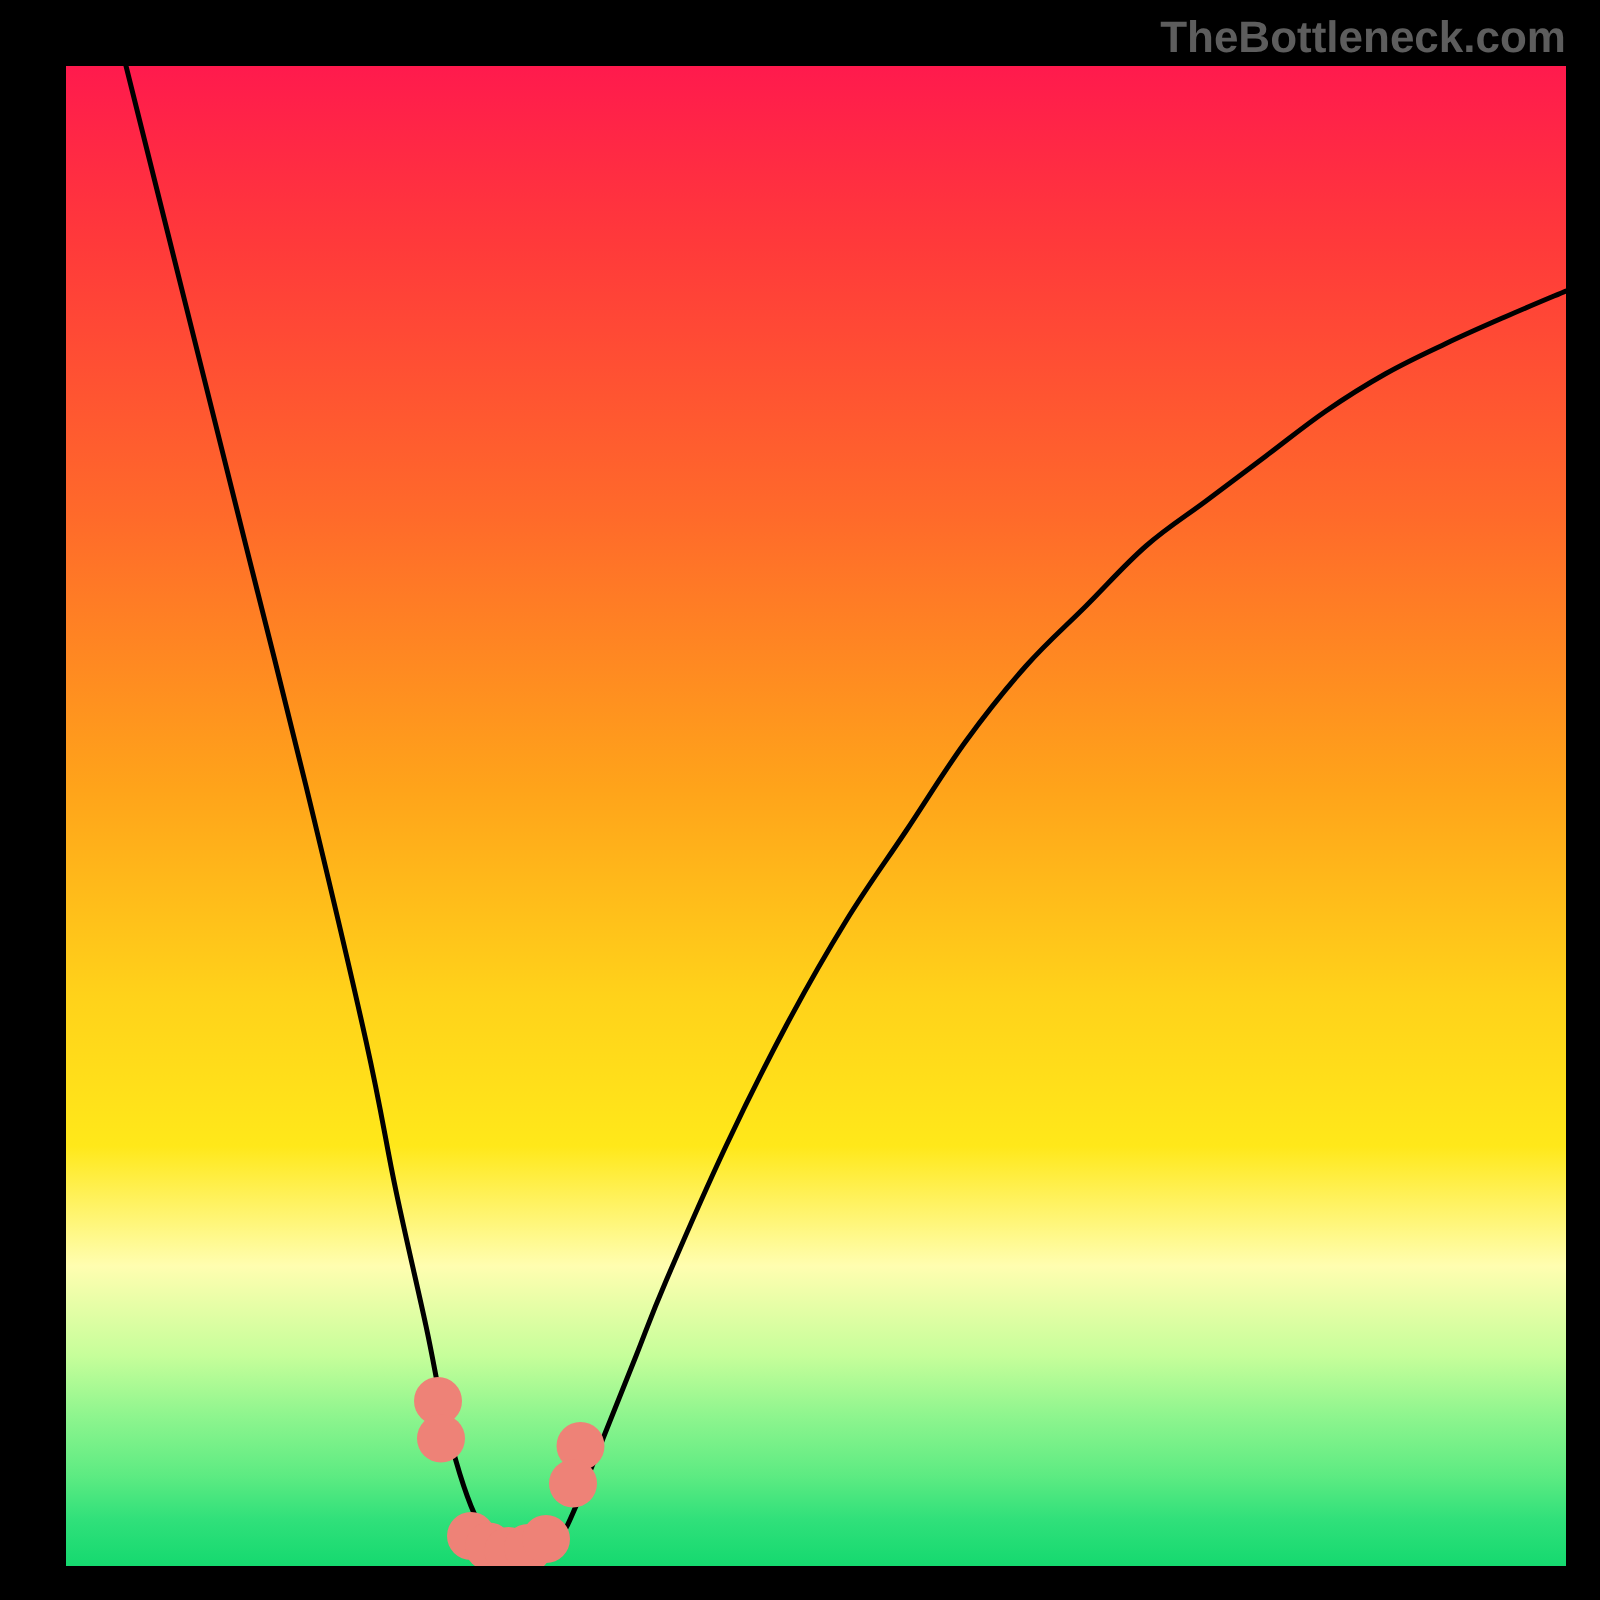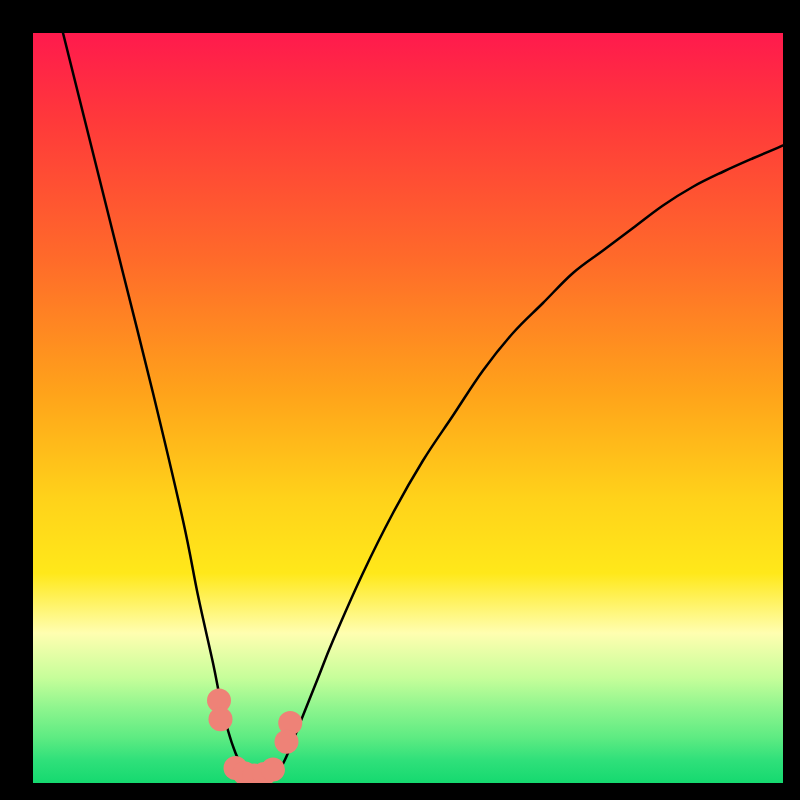--- a/index.html
+++ b/index.html
@@ -58,13 +58,14 @@
         <circle cx="187.5" cy="686.25" r="12" fill="#ee8277"></circle>
         <circle cx="257.25" cy="690" r="12" fill="#ee8277"></circle>
         <circle cx="253.49999999999997" cy="708.75" r="12" fill="#ee8277"></circle>
         <circle cx="202.5" cy="735" r="12" fill="#ee8277"></circle>
         <circle cx="211.49999999999997" cy="740.25" r="12" fill="#ee8277"></circle>
         <circle cx="221.25" cy="742.5" r="12" fill="#ee8277"></circle>
         <circle cx="231" cy="741" r="12" fill="#ee8277"></circle>
         <circle cx="240" cy="736.5" r="12" fill="#ee8277"></circle>
       </svg>
   </div>
+  <div class="watermark" id="watermark" style="right: 17px; top: 6px; font-size: 22px;">TheBottleneck.com</div>
 </div>
 
 </body></html>

